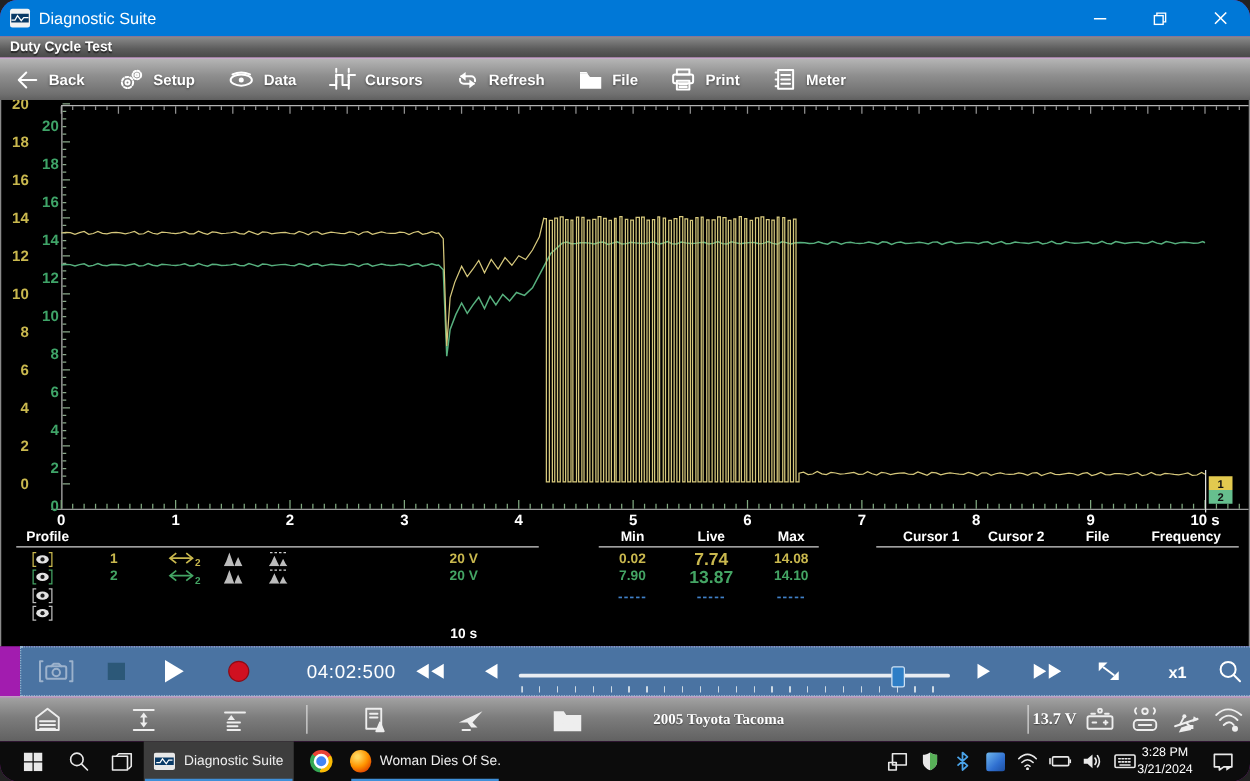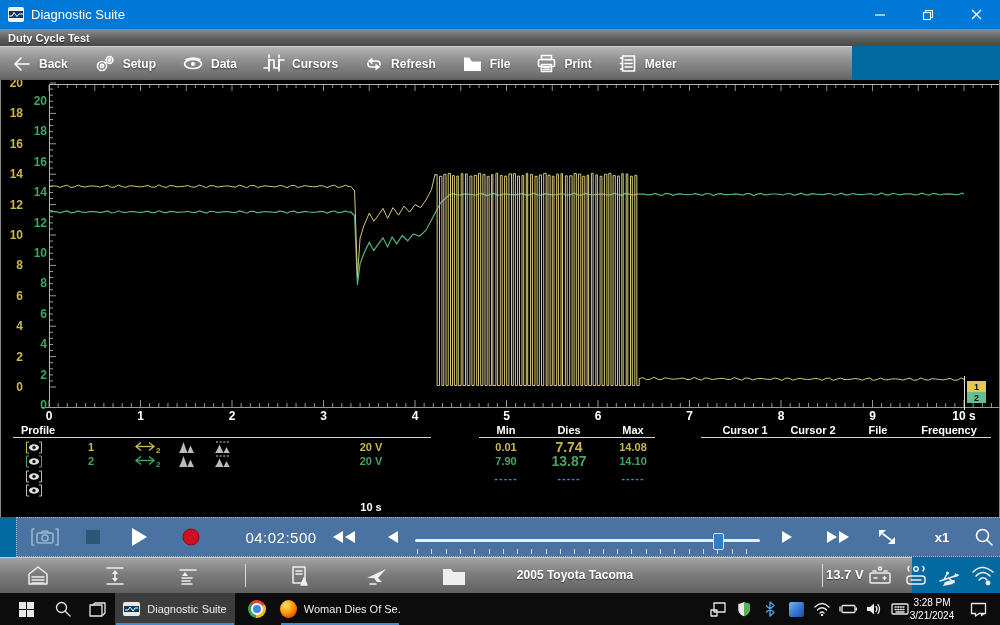--- a/index.html
+++ b/index.html
@@ -1,31 +1,31 @@
 <!DOCTYPE html>
 <html><head>
 <meta charset="utf-8">
 <style>
   html,body{margin:0;padding:0;background:#222;}
-  #app{position:relative;width:1000px;height:625px;overflow:hidden;background:#0369a1;
-       font-family:"Liberation Sans",sans-serif;-webkit-font-smoothing:antialiased;}
+  #app{position:relative;width:1000px;height:625px;overflow:hidden;background:#a21caf;
+       font-family:"Liberation Sans",sans-serif;border-radius:14px;-webkit-font-smoothing:antialiased;}
   .abs{position:absolute;}
   
   #titlebar{position:absolute;top:0;left:0;width:1000px;height:29px;background:#0078d7;display:flex;align-items:center;}
   #app-logo{width:16px;height:15px;margin-left:8px;background:#f2f2f2;border-radius:2px;position:relative;}
   #app-logo .band{position:absolute;left:1px;right:1px;top:4px;height:7px;background:#0a3a66;}
   #win-title{color:#fff;font-size:13px;margin-left:7px;}
   #win-controls{position:absolute;right:0;top:0;height:29px;display:flex;}
   .win-btn{width:48px;height:29px;display:flex;align-items:center;justify-content:center;}
   
   #subtitlebar{position:absolute;top:29px;left:0;width:1000px;height:17px;
       background:linear-gradient(180deg,#8d8d8d,#5c5c5c 60%,#484848);display:flex;align-items:center;text-align:right;}
   #subtitlebar span{color:#fff;font-size:11px;font-weight:bold;margin-left:8px;text-shadow:0 1px 1px rgba(0,0,0,.6);}
   
-  #toolbar{position:absolute;top:46px;left:0;width:852px;height:34px;
+  #toolbar{position:absolute;top:46px;left:0;width:1000px;height:34px;
       background:linear-gradient(180deg,#b5b5b5,#8f8f8f 40%,#707070 85%,#606060);
       border-top:1px solid #cfcfcf;box-sizing:border-box;display:flex;align-items:center;}
   .tb-item{display:flex;align-items:center;gap:7px;margin-left:26px;cursor:default;}
   .tb-item span{color:#fff;font-size:12px;font-weight:bold;text-shadow:0 1px 2px rgba(0,0,0,.55);}
   #toolbar-right{position:absolute;right:12px;top:0;height:34px;display:flex;align-items:center;gap:22px;}
   .ticon{display:block;}
   .ticon *{stroke:#fff;fill:none;stroke-width:1.6;stroke-linecap:round;stroke-linejoin:round;}
   .ticon .fill{fill:#fff;stroke:none;}
   
   #screen{position:absolute;top:80px;left:0;width:1000px;height:437px;background:#000;
@@ -44,22 +44,22 @@
   .pb{position:absolute;top:0;height:38px;display:flex;align-items:center;justify-content:center;}
   #pb-time{color:#fff;font-size:15px;letter-spacing:.5px;}
   #pb-track{position:absolute;left:398px;top:21px;width:345px;height:3px;background:#e9edf2;border-radius:2px;}
   #pb-thumb{position:absolute;left:298px;top:-6px;width:9px;height:15px;background:#2e7ec6;border:1px solid #cfe2f4;border-radius:2px;}
   #pb-ticks{position:absolute;left:400px;top:31px;width:342px;height:5px;
       background:repeating-linear-gradient(90deg,#cdd9e4 0 1px,transparent 1px 14.3px);}
   #pb-zoomlabel{color:#fff;font-size:13px;font-weight:bold;}
   .picon *{stroke:#fff;fill:none;stroke-width:1.6;stroke-linecap:round;stroke-linejoin:round;}
   .picon .fill{fill:#fff;stroke:none;}
   
-  #statusbar{position:absolute;top:557px;left:0;width:912px;height:36px;
-      background:linear-gradient(180deg,#a2a2a2,#7d7d7d 45%,#616161);border-top:1px solid #c9c9c9;box-sizing:border-box;}
+  #statusbar{position:absolute;top:557px;left:0;width:1000px;height:36px;
+      background:linear-gradient(180deg,#a2a2a2,#7d7d7d 45%,#616161);border-top:1px solid #c9c9c9;box-sizing:border-box;font-family:Liberation Serif, serif;}
   .sicon *{stroke:#eee;fill:none;stroke-width:1.5;stroke-linecap:round;stroke-linejoin:round;}
   .sicon .fill{fill:#eee;stroke:none;}
   .sdiv{position:absolute;top:6px;width:1px;height:23px;background:#d8d8d8;}
   #vehicle{position:absolute;left:505px;top:10px;width:140px;text-align:center;color:#fff;font-size:12px;font-weight:bold;text-shadow:0 1px 1px rgba(0,0,0,.5);}
   #battv{position:absolute;left:826px;top:9px;color:#fff;font-size:13px;font-weight:bold;text-shadow:0 1px 1px rgba(0,0,0,.5);}
   
   #taskbar{position:absolute;top:593px;left:0;width:1000px;height:32px;background:#0c0c0c;}
   .tk{position:absolute;top:0;height:32px;display:flex;align-items:center;justify-content:center;}
   .task-tile{gap:7px;box-sizing:border-box;}
   .task-tile .lbl{color:#eee;font-size:11px;white-space:nowrap;overflow:hidden;}
@@ -487,21 +487,21 @@
         <path d="M48.0 106.4 L51.7 105.9 L55.3 106.1 L59.0 107.4 L62.6 106.1 L66.3 105.2 L70.0 107.5 L73.6 106.8 L77.3 105.1 L80.9 106.7 L84.6 107.0 L88.3 106.1 L91.9 106.0 L95.6 106.3 L99.2 107.1 L102.9 106.2 L106.6 105.2 L110.2 107.3 L113.9 107.0 L117.5 105.0 L121.2 106.6 L124.9 107.3 L128.5 105.8 L132.2 106.0 L135.8 106.5 L139.5 106.9 L143.2 106.3 L146.8 105.4 L150.5 107.1 L154.1 107.1 L157.8 104.9 L161.5 106.5 L165.1 107.5 L168.8 105.6 L172.4 105.9 L176.1 106.8 L179.8 106.6 L183.4 106.2 L187.1 105.6 L190.7 106.9 L194.4 107.2 L198.1 105.0 L201.7 106.3 L205.4 107.7 L209.0 105.6 L212.7 105.8 L216.4 107.1 L220.0 106.5 L223.7 106.1 L227.3 105.9 L231.0 106.8 L234.7 107.1 L238.3 105.2 L242.0 106.2 L245.6 107.8 L249.3 105.6 L253.0 105.5 L256.6 107.4 L260.3 106.5 L263.9 105.8 L267.6 106.2 L271.3 106.7 L274.9 106.9 L278.6 105.5 L282.2 106.0 L285.9 107.8 L289.6 105.8 L293.2 105.3 L296.9 107.5 L300.5 106.5 L304.2 105.6 L307.9 106.4 L311.5 106.7 L315.2 106.7 L318.8 105.7 L322.5 106.0 L326.2 107.6 L329.8 106.0 L333.5 105.2 L337.1 107.5 L340.8 106.7 L344.5 105.3 L348.1 106.6 L349.9 106.4 L353.6 110.9 L356.4 196.8 L359.1 158.0 L362.8 145.9 L368.3 133.0 L372.8 141.3 L377.4 135.2 L382.0 128.4 L386.6 138.3 L392.0 127.6 L397.5 135.2 L403.0 126.1 L408.5 132.2 L414.0 124.6 L419.5 127.6 L425.0 120.0 L430.5 109.4 L434.1 94.2 L434.1 94.8 L436.1 94.8 L436.1 305.5 L438.5 305.5 L438.5 96.3 L440.9 96.3 L440.9 305.5 L442.8 305.5 L442.8 94.4 L445.0 94.4 L445.0 305.5 L447.2 305.5 L447.2 93.4 L449.5 93.4 L449.5 305.5 L451.5 305.5 L451.5 95.6 L453.4 95.6 L453.4 305.5 L455.8 305.5 L455.8 96.0 L457.3 96.0 L457.3 305.5 L460.2 305.5 L460.2 93.7 L461.9 93.7 L461.9 305.5 L464.5 305.5 L464.5 93.9 L466.2 93.9 L466.2 305.5 L468.9 305.5 L468.9 96.1 L470.9 96.1 L470.9 305.5 L473.2 305.5 L473.2 95.4 L475.7 95.4 L475.7 305.5 L477.5 305.5 L477.5 93.3 L479.7 93.3 L479.7 305.5 L481.9 305.5 L481.9 94.6 L484.0 94.6 L484.0 305.5 L486.2 305.5 L486.2 96.3 L488.1 96.3 L488.1 305.5 L490.6 305.5 L490.6 94.6 L491.9 94.6 L491.9 305.5 L494.9 305.5 L494.9 93.3 L496.6 93.3 L496.6 305.5 L499.3 305.5 L499.3 95.4 L501.2 95.4 L501.2 305.5 L503.6 305.5 L503.6 96.1 L505.7 96.1 L505.7 305.5 L507.9 305.5 L507.9 93.9 L510.5 93.9 L510.5 305.5 L512.3 305.5 L512.3 93.7 L514.4 93.7 L514.4 305.5 L516.6 305.5 L516.6 96.0 L518.5 96.0 L518.5 305.5 L521.0 305.5 L521.0 95.6 L522.7 95.6 L522.7 305.5 L525.3 305.5 L525.3 93.4 L526.7 93.4 L526.7 305.5 L529.6 305.5 L529.6 94.4 L531.4 94.4 L531.4 305.5 L534.0 305.5 L534.0 96.3 L536.1 96.3 L536.1 305.5 L538.3 305.5 L538.3 94.9 L540.5 94.9 L540.5 305.5 L542.7 305.5 L542.7 93.3 L545.2 93.3 L545.2 305.5 L547.0 305.5 L547.0 95.1 L549.1 95.1 L549.1 305.5 L551.3 305.5 L551.3 96.2 L553.0 96.2 L553.0 305.5 L555.7 305.5 L555.7 94.1 L557.4 94.1 L557.4 305.5 L560.0 305.5 L560.0 93.6 L561.5 93.6 L561.5 305.5 L564.4 305.5 L564.4 95.8 L566.2 95.8 L566.2 305.5 L568.7 305.5 L568.7 95.8 L571.1 95.8 L571.1 305.5 L573.1 305.5 L573.1 93.5 L575.3 93.5 L575.3 305.5 L577.4 305.5 L577.4 94.1 L579.8 94.1 L579.8 305.5 L581.7 305.5 L581.7 96.3 L583.8 96.3 L583.8 305.5 L586.1 305.5 L586.1 95.1 L587.6 95.1 L587.6 305.5 L590.4 305.5 L590.4 93.3 L592.1 93.3 L592.1 305.5 L594.8 305.5 L594.8 94.9 L596.4 94.9 L596.4 305.5 L599.1 305.5 L599.1 96.3 L601.0 96.3 L601.0 305.5 L603.4 305.5 L603.4 94.3 L605.9 94.3 L605.9 305.5 L607.8 305.5 L607.8 93.4 L610.0 93.4 L610.0 305.5 L612.1 305.5 L612.1 95.6 L614.3 95.6 L614.3 305.5 L616.5 305.5 L616.5 96.0 L618.4 96.0 L618.4 305.5 L620.8 305.5 L620.8 93.7 L622.2 93.7 L622.2 305.5 L625.2 305.5 L625.2 94.0 L626.8 94.0 L626.8 305.5 L629.5 305.5 L629.5 96.2 L631.3 96.2 L631.3 305.5 L633.8 305.5 L633.8 95.3 L635.8 95.3 L635.8 305.5 L638.2 305.5 L638.2 298.6 L641.8 297.7 L645.5 299.6 L649.2 299.2 L652.8 297.2 L656.5 299.1 L660.1 299.7 L663.8 297.9 L667.5 298.4 L671.1 299.2 L674.8 299.0 L678.4 298.5 L682.1 298.0 L685.8 299.5 L689.4 299.4 L693.1 297.4 L696.7 299.0 L700.4 300.0 L704.1 297.9 L707.7 298.4 L711.4 299.6 L715.0 298.9 L718.7 298.5 L722.4 298.4 L726.0 299.4 L729.7 299.5 L733.3 297.6 L737.0 298.9 L740.7 300.2 L744.3 298.0 L748.0 298.3 L751.6 299.9 L755.3 298.9 L759.0 298.4 L762.6 298.8 L766.3 299.3 L769.9 299.4 L773.6 298.0 L777.3 298.9 L780.9 300.4 L784.6 298.2 L788.2 298.2 L791.9 300.2 L795.6 299.0 L799.2 298.3 L802.9 299.2 L806.5 299.4 L810.2 299.3 L813.9 298.3 L817.5 298.9 L821.2 300.3 L824.8 298.4 L828.5 298.1 L832.2 300.4 L835.8 299.2 L839.5 298.1 L843.1 299.5 L846.8 299.6 L850.5 299.1 L854.1 298.6 L857.8 299.0 L861.4 300.2 L865.1 298.7 L868.8 298.1 L872.4 300.4 L876.1 299.5 L879.7 298.0 L883.4 299.7 L887.1 299.8 L890.7 298.9 L894.4 298.9 L898.0 299.2 L901.7 300.1 L905.4 299.0 L909.0 298.2 L912.7 300.4 L916.3 299.8 L920.0 297.9 L923.7 299.7 L927.3 300.1 L931.0 298.7 L934.6 299.0 L938.3 299.5 L942.0 299.9 L945.6 299.2 L949.3 298.4 L952.9 300.3 L956.6 300.0 L960.3 297.9 L963.0 299.4" stroke="#d6c87c" stroke-width="1" fill="none"></path>
         <line x1="963.5" y1="296" x2="963.5" y2="330" stroke="#e0e0e0" stroke-width="1"></line>
         <rect x="966" y="301" width="19" height="11" fill="#e2c94f"></rect>
         <text x="975.5" y="310" fill="#111" font-size="9" text-anchor="middle" font-weight="bold" font-family="&quot;Liberation Sans&quot;,sans-serif">1</text>
         <rect x="966" y="312" width="19" height="11" fill="#66bf8e"></rect>
         <text x="975.5" y="321" fill="#111" font-size="9" text-anchor="middle" font-weight="bold" font-family="&quot;Liberation Sans&quot;,sans-serif">2</text>
       </svg>
 
     <div class="hdr" style="left:20px;top:344px;transform:none">Profile</div>
     <div class="hdr" style="left:505px;top:344px">Min</div>
-    <div class="hdr" style="left:568px;top:344px">Dies</div>
+    <div class="hdr" style="left:568px;top:344px">Live</div>
     <div class="hdr" style="left:632px;top:344px">Max</div>
     <div class="hdr" style="left:744px;top:344px">Cursor 1</div>
     <div class="hdr" style="left:812px;top:344px">Cursor 2</div>
     <div class="hdr" style="left:877px;top:344px">File</div>
     <div class="hdr" style="left:948px;top:344px">Frequency</div>
     <div class="uline" style="left:12px;width:418px"></div>
     <div class="uline" style="left:478px;width:176px"></div>
     <div class="uline" style="left:700px;width:290px"></div>
 
     <svg class="rowicon" style="left:24px;top:361px" width="18" height="13" viewBox="0 0 18 13">
@@ -519,21 +519,21 @@
       <text x="22" y="12" font-size="8" fill="#c9b84e" font-weight="bold">2</text>
     </svg>
     <svg class="rowicon" style="left:178px;top:361px" width="16" height="12" viewBox="0 0 16 12">
       <path d="M0 12 L2 8 L4.5 1 L7 8 L8.5 12 L9.5 9 L11.5 4.5 L13.5 9 L15 12 Z" fill="#bcbcbc"></path>
     </svg>
     <svg class="rowicon" style="left:214px;top:361px" width="16" height="12" viewBox="0 0 16 12">
       <line x1="1" y1="1" x2="15" y2="1" stroke="#cfcfcf" stroke-width="1" stroke-dasharray="2,1.6"></line>
       <path d="M0 12 L2 9 L4.5 3.5 L7 9 L8.5 12 L9.5 10 L11.5 6 L13.5 10 L15 12 Z" fill="#bcbcbc"></path>
     </svg>
     <div class="cell ch1" style="left:370px;top:361px">20 V</div>
-    <div class="cell ch1" style="left:505px;top:361px">0.01</div>
+    <div class="cell ch1" style="left:505px;top:361px">0.02</div>
     <div class="cell ch1 big" style="left:568px;top:359px">7.74</div>
     <div class="cell ch1" style="left:632px;top:361px">14.08</div>
 
     <svg class="rowicon" style="left:24px;top:375px" width="18" height="13" viewBox="0 0 18 13">
       <path d="M4 1 H1.5 V12 H4 M14 1 H16.5 V12 H14" stroke="#44a564" fill="none" stroke-width="1"></path>
       <ellipse cx="9" cy="6.5" rx="5" ry="3.3" fill="#e2e2e2"></ellipse>
         <circle cx="9" cy="6.5" r="1.7" fill="#1a1a1a"></circle>
     </svg>
     <div class="cell ch2" style="left:90px;top:375px">2</div>
     <svg class="rowicon" style="left:133px;top:375px" width="28" height="13" viewBox="0 0 28 13">

